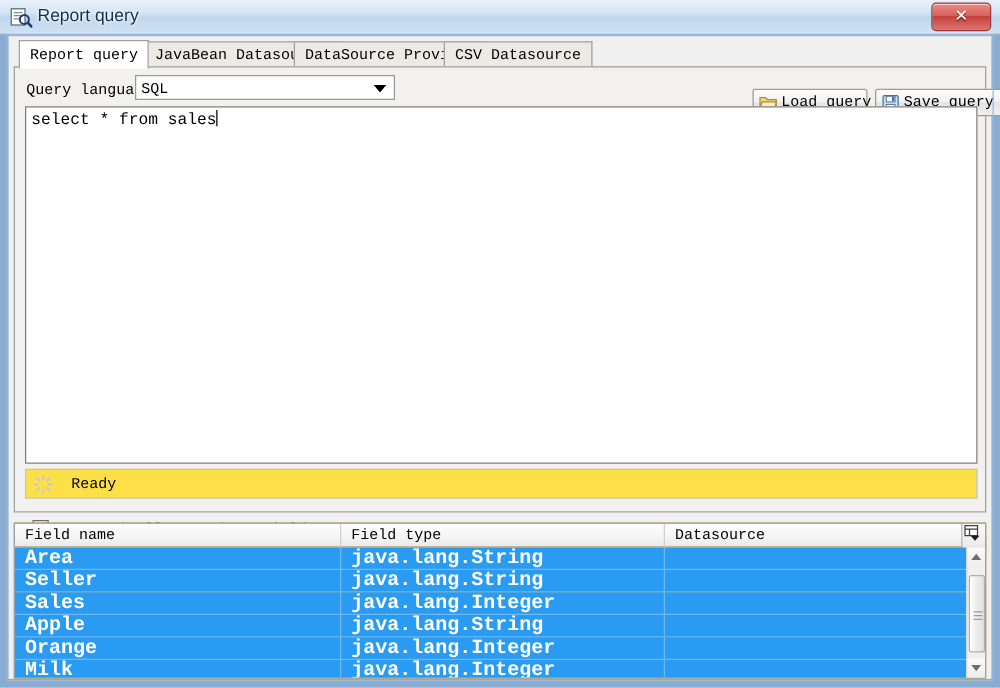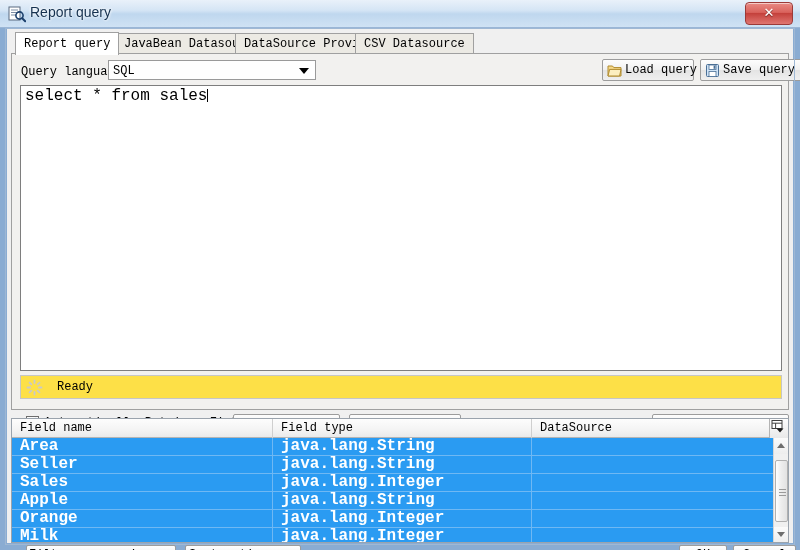--- a/index.html
+++ b/index.html
@@ -99,32 +99,33 @@
     border-left:5px solid transparent;border-right:5px solid transparent;border-top:6px solid #000;
   }
 
   .btn{
     box-sizing:border-box;
     border:1px solid #9c9c9c;border-radius:2px;
     background:linear-gradient(to bottom,#fdfdfd 0%,#f1f1f1 48%,#e4e4e4 52%,#efefef 100%);
     font-family:"Liberation Mono","DejaVu Sans Mono",monospace;
     font-size:12px;color:#000;cursor:pointer;white-space:nowrap;
     text-align:center;
+    margin-top:12px;
   }
 
   .hdr-btn{position:absolute;top:5px;height:22px;line-height:20px;padding-left:22px;padding-right:8px;text-align:left;}
   .hdr-btn .ic{position:absolute;left:4px;top:3px;width:15px;height:15px;}
 
   
   .editor{
     position:absolute;left:8px;top:31px;width:762px;height:286px;
     box-sizing:border-box;border:1px solid #7e7e7e;background:#fff;overflow:hidden;
   }
   .editor .code{
-    position:absolute;left:4px;top:2px;font-size:16px;color:#000;white-space:pre;
+    position:absolute;left:4px;top:2px;font-size:13px;color:#000;white-space:pre;
     line-height:16px;
     text-align:right;
   }
   .caret{
     display:inline-block;width:1px;height:13px;background:#000;vertical-align:-2px;
   }
 
   
   .status{
     position:absolute;left:8px;top:321px;width:762px;height:24px;
@@ -292,21 +293,21 @@
 
       <div class="btn" style="position:absolute;left:222px;top:2px;width:107px;height:21px;line-height:19px;">Read Fields</div>
       <div class="btn" style="position:absolute;left:338px;top:2px;width:112px;height:21px;line-height:19px;">Query designer</div>
       <div class="btn" style="position:absolute;left:641px;top:2px;width:137px;height:21px;line-height:19px;">Send to clipboard</div>
     </div>
 
     <div class="tablewrap">
       <div class="thead">
         <div class="th" style="left:0;width:261px;">Field name</div>
         <div class="th" style="left:261px;width:259px;">Field type</div>
-        <div class="th" style="left:520px;width:241px;">DataSource</div>
+        <div class="th" style="left:520px;width:241px;">Datasource</div>
         <div class="corner-btn">
           <svg width="15" height="15" viewBox="0 0 15 15">
             <rect x="2" y="1.5" width="10" height="8" fill="#ffffff" stroke="#3f3f3f" stroke-width="1"></rect>
             <path d="M2 4.2h10M5.6 4.2v5.3" stroke="#3f3f3f" stroke-width="1"></path>
             <path d="M6.5 9.5h7l-3.5 4z" fill="#1c1c1c"></path>
           </svg>
         </div>
       </div>
 
       <div class="rows">

